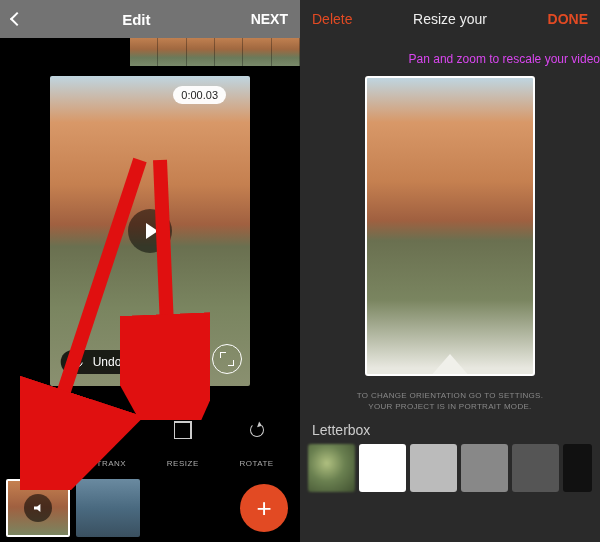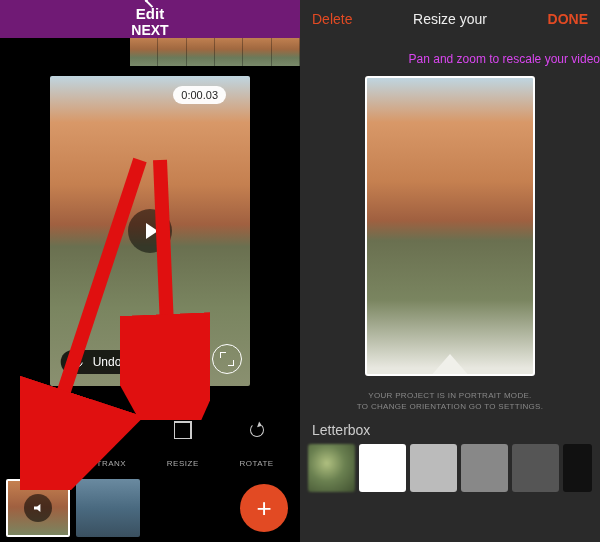--- a/index.html
+++ b/index.html
@@ -2,21 +2,21 @@
 <html><head>
 <meta charset="utf-8">
 <style>
   * { margin: 0; padding: 0; box-sizing: border-box; }
   body { background: #fff; font-family: -apple-system, Helvetica, Arial, sans-serif; width: 600px; height: 542px; display: flex; }
   .pane { position: relative; background: #000; overflow: hidden; height: 542px; }
   .pane.left { width: 300px; }
   .pane.right { width: 300px; background: #2a2a2a; }
 
   
-  .hdr-left { height: 38px; background: #701a75; display: flex; align-items: center; justify-content: space-between; padding: 0 12px; flex-direction: column; }
+  .hdr-left { height: 38px; background: #737373; display: flex; align-items: center; justify-content: space-between; padding: 0 12px; }
   .hdr-left .back { width: 10px; height: 10px; border-left: 2px solid #fff; border-bottom: 2px solid #fff; transform: rotate(45deg); }
   .hdr-left .title { color: #fff; font-weight: 600; font-size: 15px; }
   .hdr-left .next { color: #fff; font-weight: 700; font-size: 14px; }
 
   .timeline { height: 28px; background: #000; position: relative; }
   .timeline-strip { position: absolute; left: 130px; right: 0; top: 0; height: 28px; display: flex; }
   .timeline-frame { flex: 1; background: linear-gradient(180deg,#c08050 0%,#a06840 40%,#6b7a5a 70%,#7a8a6a 100%); border-right: 1px solid rgba(0,0,0,.3); }
 
   .preview-area { position: absolute; top: 66px; left: 0; right: 0; bottom: 155px; display: flex; justify-content: center; align-items: flex-start; padding-top: 10px; }
   .preview { width: 200px; height: 310px; background: linear-gradient(180deg,#bfd5e0 0%,#d89868 15%,#c58050 35%,#a06040 48%,#6a7050 55%,#7a8560 75%,#8a9070 100%); position: relative; border-radius: 2px; }
@@ -190,22 +190,22 @@
     <div class="cancel">Delete</div>
     <div class="title">Resize your</div>
     <div class="done">DONE</div>
   </div>
 
   <div class="hint">Pan and zoom to rescale your video</div>
 
   <div class="resize-box"></div>
 
   <div class="orient-note">
+    <div>TO CHANGE ORIENTATION GO TO SETTINGS.</div>
     <div>YOUR PROJECT IS IN PORTRAIT MODE.</div>
-    <div>TO CHANGE ORIENTATION GO TO SETTINGS.</div>
   </div>
 
   <div class="letterbox-lbl">Letterbox</div>
   <div class="letterbox-row">
     <div class="lb blur"></div>
     <div class="lb white"></div>
     <div class="lb g1"></div>
     <div class="lb g2"></div>
     <div class="lb g3"></div>
     <div class="lb g4"></div>

